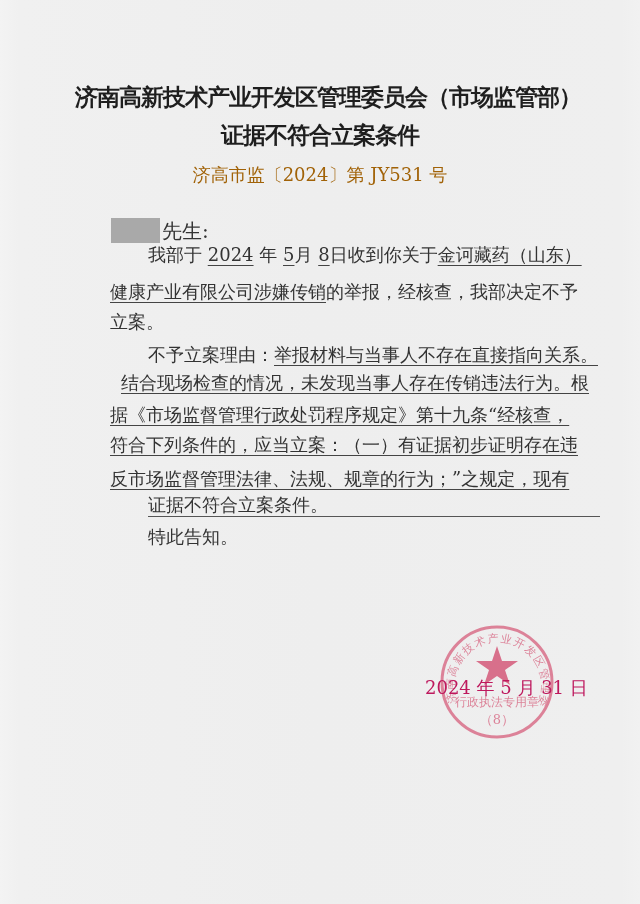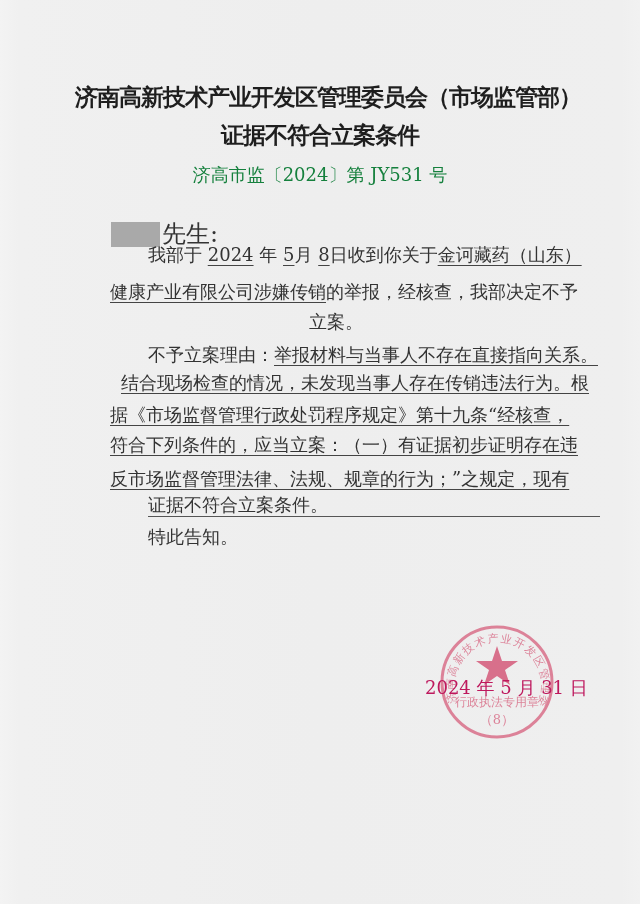--- a/index.html
+++ b/index.html
@@ -30,29 +30,28 @@
       color: #1e1e1e;
       letter-spacing: -1px;
     }
     .title-1 { top: 82px; font-size: 23px; left: 8px; }
     .title-2 { top: 120px; font-size: 23px; }
     .docnum {
       position: absolute;
       top: 163px; left: 0; width: 640px;
       text-align: center;
       font-size: 18px;
-      color: #15803d;
+      color: #a16207;
     }
     .salutation {
       position: absolute;
       left: 111px; top: 218px;
-      font-size: 24px;
+      font-size: 20px;
       color: #333;
       display: flex;
-      align-items: center;
     }
     .redact {
       display: inline-block;
       width: 49px; height: 25px;
       background: #a9a9a9;
       margin-right: 2px;
     }
     .line {
       position: absolute;
       left: 110px;
@@ -116,21 +115,21 @@
 <div class="line indent" style="top:240px;">
   <span>我部于</span>
   <span class="u">2024</span>
   <span>年</span>
   <span class="u">5</span><span>月</span>
   <span class="u">8</span><span>日收到你关于</span><span class="u">金诃藏药（山东）</span>
 </div>
 <div class="line" style="top:277px;">
   <span class="u">健康产业有限公司涉嫌传销</span><span>的举报，经核查，我部决定不予</span>
 </div>
-<div class="line" style="top:307px;text-align:center;">立案。</div>
+<div class="line" style="top:307px;">立案。</div>
 
 <div class="line indent" style="top:340px;">
   <span>不予立案理由：</span><span class="u">举报材料与当事人不存在直接指向关系。</span>
 </div>
 <div class="line" style="top:368px;margin-left:11px;">
   <span class="u">结合现场检查的情况，未发现当事人存在传销违法行为。根</span>
 </div>
 <div class="line" style="top:400px;">
   <span class="u">据《市场监督管理行政处罚程序规定》第十九条“经核查，</span>
 </div>

